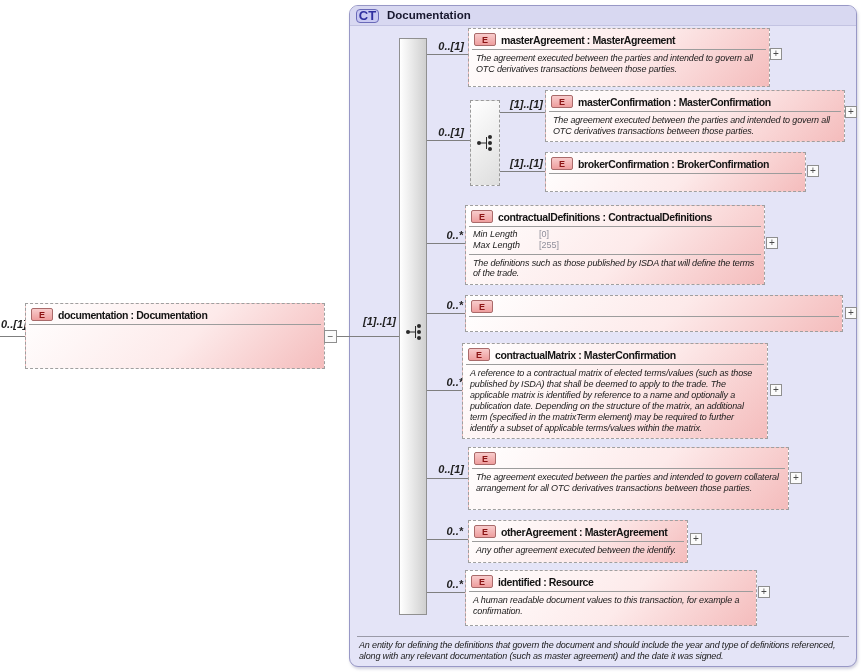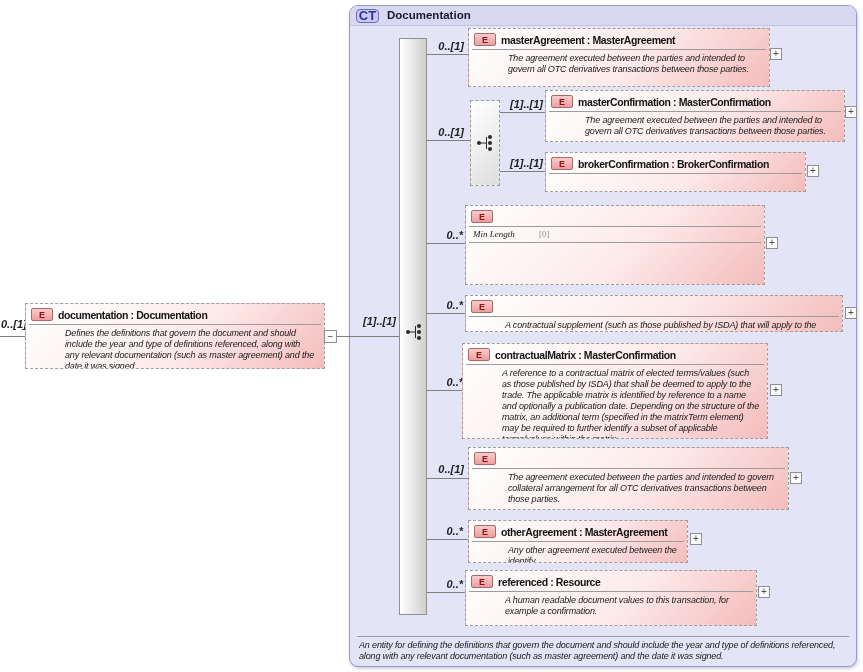--- a/index.html
+++ b/index.html
@@ -30,22 +30,22 @@
   
   .card { position:absolute; border:1px dashed #9f9f9f; z-index:2; overflow:hidden;
           background:linear-gradient(135deg,#ffffff 0%,#fdeaea 55%,#f4bcbc 100%); }
   .etitle { display:flex; align-items:center; gap:5px; padding:4px 6px 3px 5px; white-space:nowrap; }
   .badge-e { flex:0 0 auto; width:22px; height:13px; background:linear-gradient(#f8cccc,#ee9d9d);
              border:1px solid #a96a6a; border-radius:2px; color:#8b1414; font-size:9px;
              font-weight:bold; text-align:center; line-height:12px; }
   .etitle-text { font-size:10.5px; font-weight:bold; color:#141414; letter-spacing:-0.4px; }
   .esep { border-top:1px solid #9c9c9c; margin:0 3px; }
   .edesc { font-size:9px; font-style:italic; color:#1a1a1a; letter-spacing:-0.15px;
-           line-height:1.22; padding:3px 8px 4px 7px;margin-left:32px; }
-  .facets { padding:2px 8px 2px 7px;font-family:Liberation Serif, serif; }
+           line-height:1.22; padding:3px 8px 4px 7px; }
+  .facets { padding:2px 8px 2px 7px; }
   .facet-row { display:grid; grid-template-columns:66px auto; font-size:9px; line-height:1.25; }
   .facet-label { font-style:italic; color:#1a1a1a; }
   .facet-value { color:#8f8f9b; }
 
   
   .lineh { position:absolute; height:1px; background:#7f7f7f; z-index:1; }
   .cardin { position:absolute; font-size:11px; font-weight:bold; font-style:italic; color:#222;
             z-index:2; text-align:right; white-space:nowrap; }
   .expander { position:absolute; width:12px; height:12px; background:#fbfbfb; border:1px solid #8f8f8f;
               color:#4a4a4a; font-size:10px; line-height:10px; text-align:center; z-index:3; cursor:pointer; }
@@ -108,21 +108,20 @@
   <div class="cardin" style="left:408px; top:463px; width:56px;">0..[1]</div>
   <div class="cardin" style="left:425px; top:525px; width:38px;">0..*</div>
   <div class="cardin" style="left:425px; top:578px; width:38px;">0..*</div>
 
   <div class="card" style="left:25px; top:303px; width:300px; height:66px;">
     <div class="etitle">
       <span class="badge-e">E</span>
       <span class="etitle-text">documentation : Documentation</span>
     </div>
     <div class="esep"></div>
-    <div class="edesc">Defines the definitions that govern the document and should include the year and type of definitions referenced, along with any relevant documentation (such as master agreement) and the date it was signed.</div>
   </div>
   <div class="expander" style="left:324px; top:330px; width:13px; height:13px; line-height:11px;">−</div>
 
   <div class="card" style="left:468px; top:28px; width:302px; height:59px;">
     <div class="etitle">
       <span class="badge-e">E</span>
       <span class="etitle-text">masterAgreement : MasterAgreement</span>
     </div>
     <div class="esep"></div>
     <div class="edesc">The agreement executed between the parties and intended to govern all OTC derivatives transactions between those parties.</div>
@@ -144,38 +143,43 @@
       <span class="badge-e">E</span>
       <span class="etitle-text">brokerConfirmation : BrokerConfirmation</span>
     </div>
     <div class="esep"></div>
   </div>
   <div class="expander" style="left:807px; top:165px;">+</div>
 
   <div class="card" style="left:465px; top:205px; width:300px; height:80px;">
     <div class="etitle">
       <span class="badge-e">E</span>
+      <span class="etitle-text">contractualDefinitions : ContractualDefinitions</span>
     </div>
     <div class="esep"></div>
     <div class="facets">
       <div class="facet-row">
         <span class="facet-label">Min Length</span>
         <span class="facet-value">[0]</span>
       </div>
-    </div>
-    <div class="esep"></div>
+      <div class="facet-row">
+        <span class="facet-label">Max Length</span>
+        <span class="facet-value">[255]</span>
+      </div>
+    </div>
+    <div class="esep"></div>
+    <div class="edesc">The definitions such as those published by ISDA that will define the terms of the trade.</div>
   </div>
   <div class="expander" style="left:766px; top:237px;">+</div>
 
   <div class="card" style="left:465px; top:295px; width:378px; height:37px;">
     <div class="etitle">
       <span class="badge-e">E</span>
     </div>
     <div class="esep"></div>
-    <div class="edesc">A contractual supplement (such as those published by ISDA) that will apply to the trade.</div>
   </div>
   <div class="expander" style="left:845px; top:307px;">+</div>
 
   <div class="card" style="left:462px; top:343px; width:306px; height:96px;">
     <div class="etitle">
       <span class="badge-e">E</span>
       <span class="etitle-text">contractualMatrix : MasterConfirmation</span>
     </div>
     <div class="esep"></div>
     <div class="edesc">A reference to a contractual matrix of elected terms/values (such as those published by ISDA) that shall be deemed to apply to the trade. The applicable matrix is identified by reference to a name and optionally a publication date. Depending on the structure of the matrix, an additional term (specified in the matrixTerm element) may be required to further identify a subset of applicable terms/values within the matrix.</div>
@@ -197,20 +201,20 @@
       <span class="etitle-text">otherAgreement : MasterAgreement</span>
     </div>
     <div class="esep"></div>
     <div class="edesc">Any other agreement executed between the identify.</div>
   </div>
   <div class="expander" style="left:690px; top:533px;">+</div>
 
   <div class="card" style="left:465px; top:570px; width:292px; height:56px;">
     <div class="etitle">
       <span class="badge-e">E</span>
-      <span class="etitle-text">referenced : Resource</span>
+      <span class="etitle-text">identified : Resource</span>
     </div>
     <div class="esep"></div>
     <div class="edesc">A human readable document values to this transaction, for example a confirmation.</div>
   </div>
   <div class="expander" style="left:758px; top:586px;">+</div>
 
 </div>
 
 </body></html>

